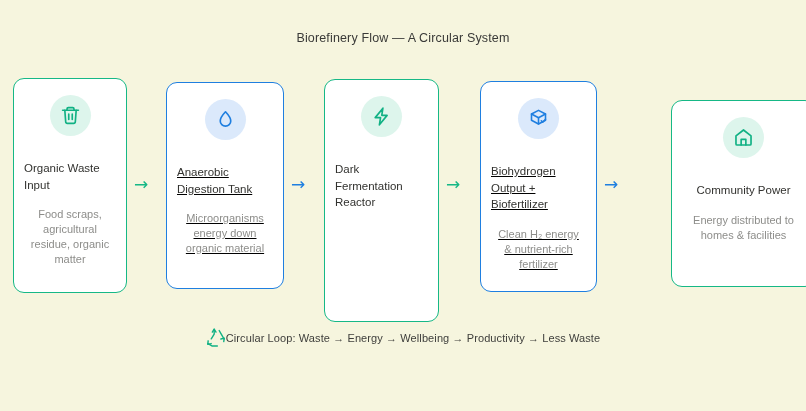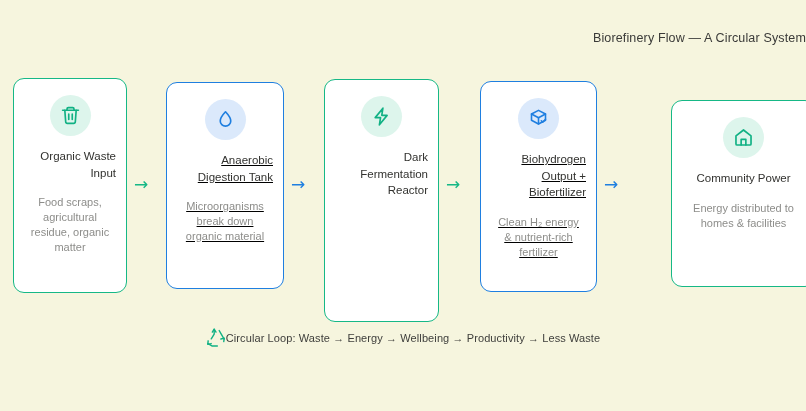--- a/index.html
+++ b/index.html
@@ -13,21 +13,21 @@
     font-family: "Liberation Sans", sans-serif;
     overflow: hidden;
     position: relative;
   }
 
   #page-title {
     position: absolute;
     top: 31px;
     left: 0;
     width: 806px;
-    text-align: right;
+    text-align: center;
     font-size: 12.5px;
     color: #3a3a38;
     letter-spacing: 0.15px;
   }
 
   #flow-row {
     position: absolute;
     top: 70px;
     left: 0;
     width: 806px;
@@ -55,25 +55,25 @@
     display: flex;
     align-items: center;
     justify-content: center;
     flex: none;
   }
   .card.blue .icon-circle { background: #dbe9fb; }
 
   .icon-circle svg { display: block; }
 
   .card-title {
-    margin-top: 12px;
+    margin-top: 24px;
     font-size: 11.5px;
     line-height: 16.5px;
     color: #32322f;
-    text-align: right;
+    text-align: left;
     padding: 0 10px;
   }
 
   .card-desc {
     margin-top: 14px;
     font-size: 11px;
     line-height: 15px;
     color: #8d8d8a;
     text-align: center;
     padding: 0 12px;
@@ -131,21 +131,21 @@
 
   <div class="arrow" style="left:134px; top:106px;">→</div>
 
   <div class="card blue" style="left:166px; top:12px; width:118px; height:207px;text-decoration:underline;">
     <div class="icon-circle">
       <svg width="21" height="21" viewBox="0 0 24 24" fill="none" stroke="#1f7fe0" stroke-width="1.9" stroke-linecap="round" stroke-linejoin="round">
         <path d="M12 3.2c0 0-6 6.4-6 10.4a6 6 0 0 0 12 0c0-4-6-10.4-6-10.4z"></path>
       </svg>
     </div>
     <div class="card-title">Anaerobic Digestion Tank</div>
-    <div class="card-desc">Microorganisms break down organic material</div>
+    <div class="card-desc">Microorganisms energy down organic material</div>
   </div>
 
   <div class="arrow blue" style="left:291px; top:106px;">→</div>
 
   <div class="card" style="left:324px; top:9px; width:115px; height:243px;">
     <div class="icon-circle">
       <svg width="21" height="21" viewBox="0 0 24 24" fill="none" stroke="#11b184" stroke-width="1.9" stroke-linecap="round" stroke-linejoin="round">
         <path d="M13.6 2.5L4.8 13.3h6.1l-1.3 8.2 8.8-10.8h-6.1z"></path>
       </svg>
     </div>

